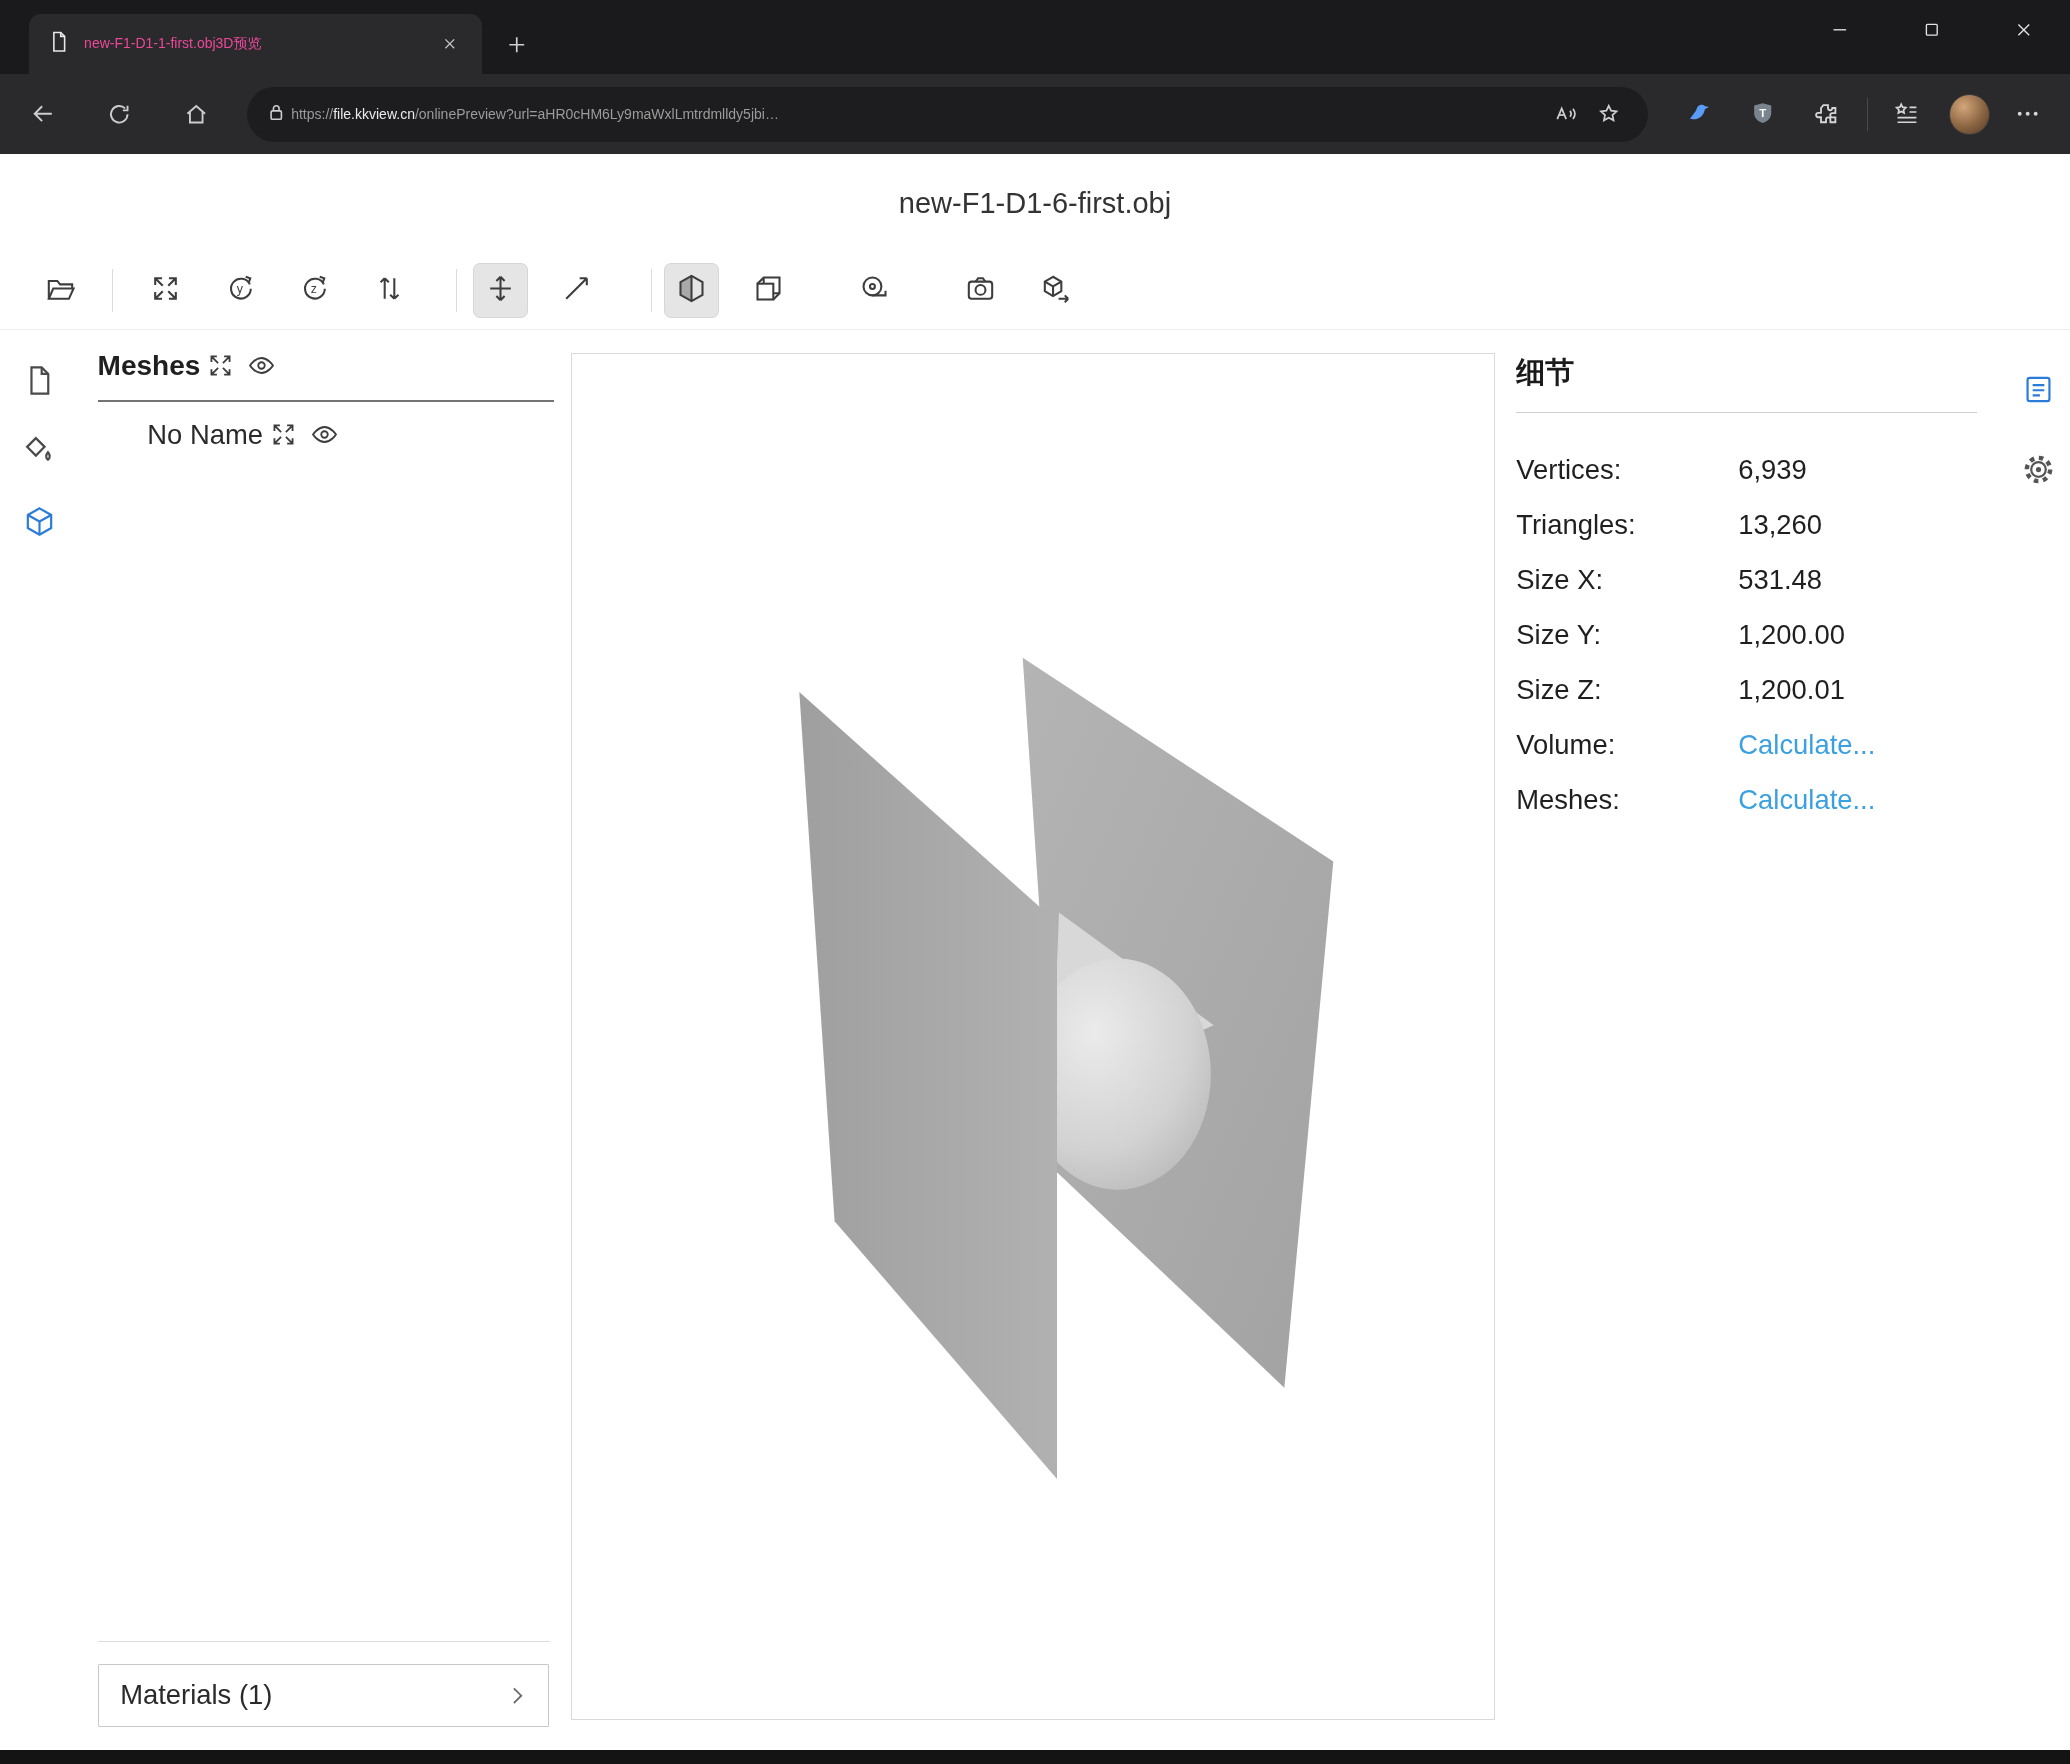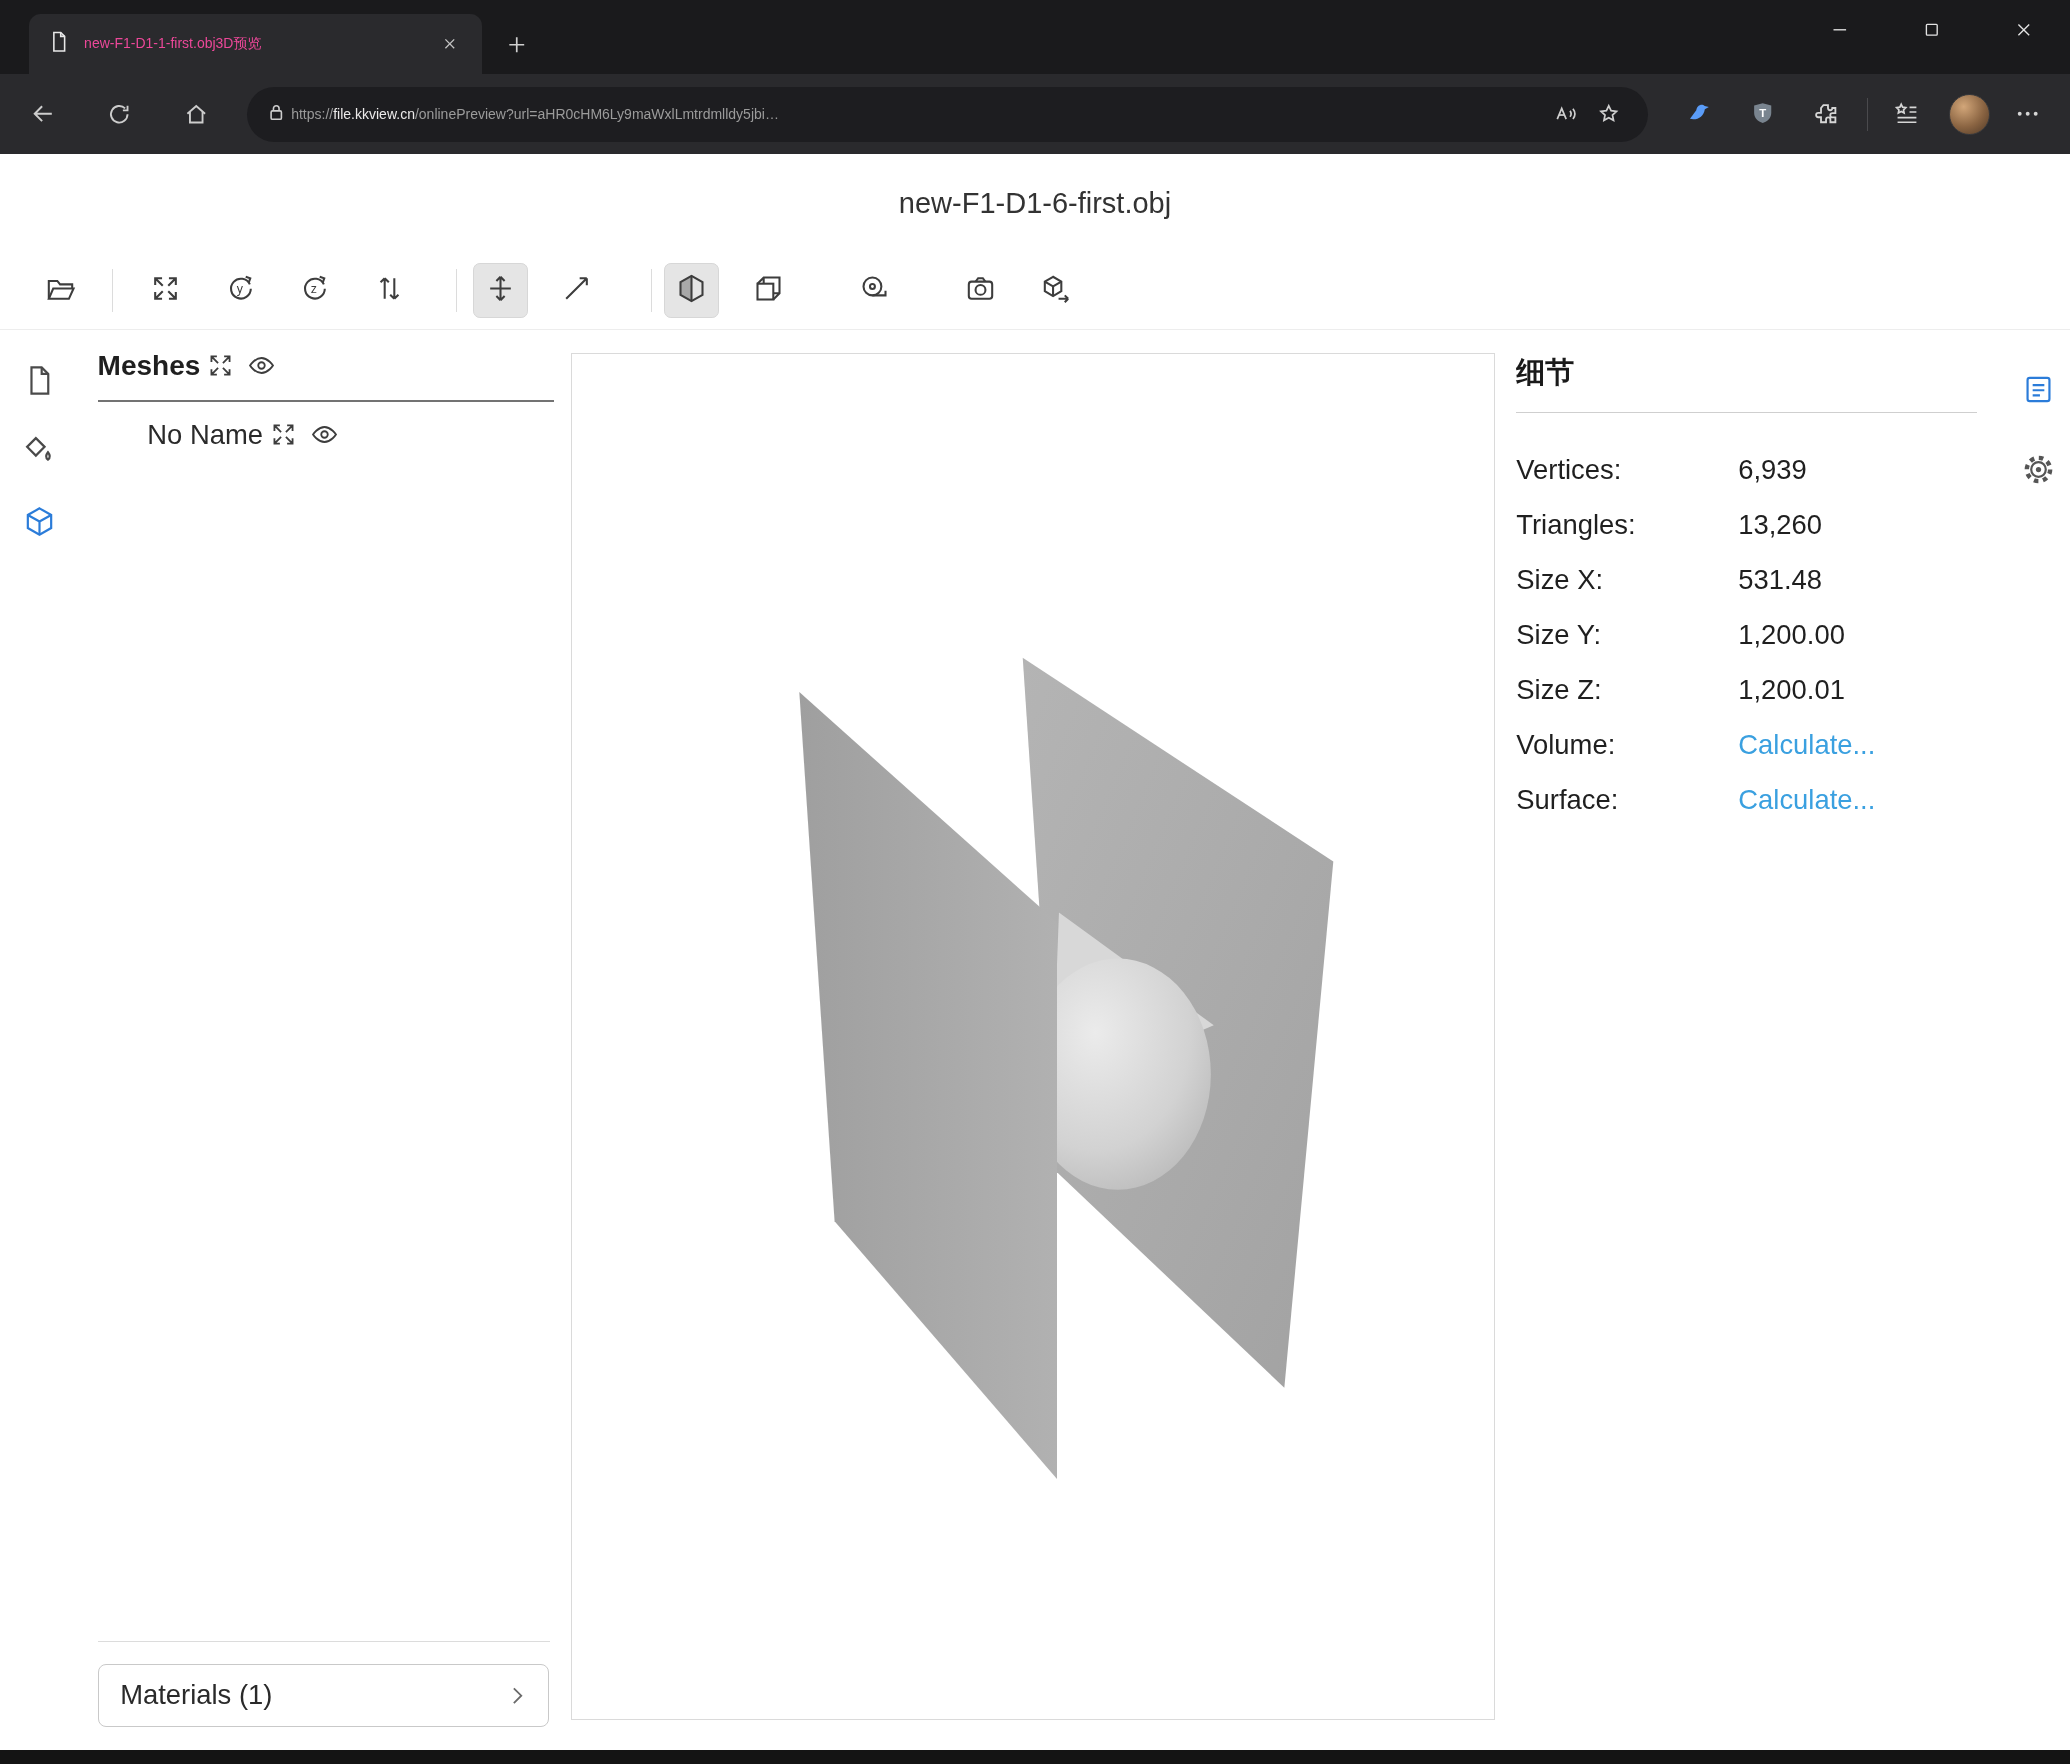--- a/index.html
+++ b/index.html
@@ -46,21 +46,21 @@
 
   .left-panel { width:476px; position:relative; padding-left:19.6px; flex:none; }
   .panel-header { height:71px; display:flex; align-items:center; border-bottom:2px solid #737373; padding-right:19.6px; }
   .panel-header .ttl { font-size:28px; font-weight:bold; color:#1f1f1f; }
   .mini-btn { width:41px; height:41px; display:flex; align-items:center; justify-content:center; color:#3d3d3d; }
   .panel-header .mini-btn:first-of-type { margin-left:auto; }
   .mesh-row { height:65px; display:flex; align-items:center; padding:0 19.6px 0 13.7px; }
   .mesh-row .lbl { font-size:27.4px; color:#2a2a2a;margin-left:36px; }
   .mesh-row .mini-btn:first-of-type { margin-left:auto; }
   .panel-hr { position:absolute; left:19.6px; right:3.9px; bottom:108px; border-top:1px solid #dcdcdc; }
-  .materials-btn { position:absolute; left:19.6px; bottom:23.5px; width:451px; height:63px; border:1px solid #c9c9c9; border-radius:8px; background:#fff; display:flex; align-items:center; padding:0 17.6px 0 21.6px; font-size:27.4px; color:#2a2a2a; }
+  .materials-btn { position:absolute; left:19.6px; bottom:23.5px; width:451px; height:63px; border:1px solid #c9c9c9; border-radius:1px; background:#fff; display:flex; align-items:center; padding:0 17.6px 0 21.6px; font-size:27.4px; color:#2a2a2a; }
   .materials-btn .chev { margin-left:auto; color:#6a6a6a; display:flex; }
 
   .viewport { margin-left:16.7px; margin-top:21.6px; width:924px; height:1367px; border:1px solid #dadada; background:#fff; flex:none; }
   .viewport svg { display:block; }
 
   .details { margin-left:21.6px; width:461px; padding-top:21.6px; flex:none; }
   .details-header { font-size:29px; font-weight:bold; color:#1a1a1a; padding-bottom:19.6px; border-bottom:1px solid #cfcfcf; }
   .detail-rows { margin-top:29px; }
   .detail-row { height:55px; display:flex; align-items:center; }
   .detail-label { width:222px; font-size:27.4px; color:#1f1f1f; flex:none; }
@@ -380,21 +380,21 @@
           </div>
           <div class="detail-row">
             <span class="detail-label">Size Z:</span>
             <span class="detail-value">1,200.01</span>
           </div>
           <div class="detail-row">
             <span class="detail-label">Volume:</span>
             <span class="detail-value link">Calculate...</span>
           </div>
           <div class="detail-row">
-            <span class="detail-label">Surface:</span>
+            <span class="detail-label">Meshes:</span>
             <span class="detail-value link">Calculate...</span>
           </div>
         </div>
       </div>
 
       <div class="right-strip">
         <div class="strip-btn active">
           <span><svg width="35" height="35" viewBox="0 0 24 24" fill="none" stroke="currentColor" stroke-width="1.5">
                 <rect x="4.5" y="4" width="15" height="16" rx="1.5"></rect>
                 <path d="M8 9h8M8 12.5h8M8 16h5"></path>

